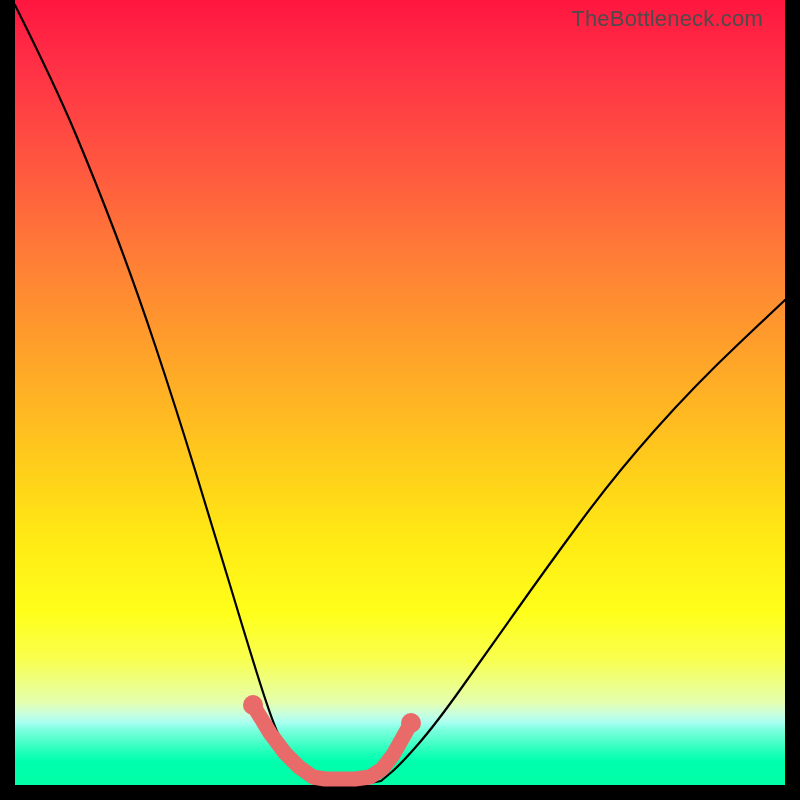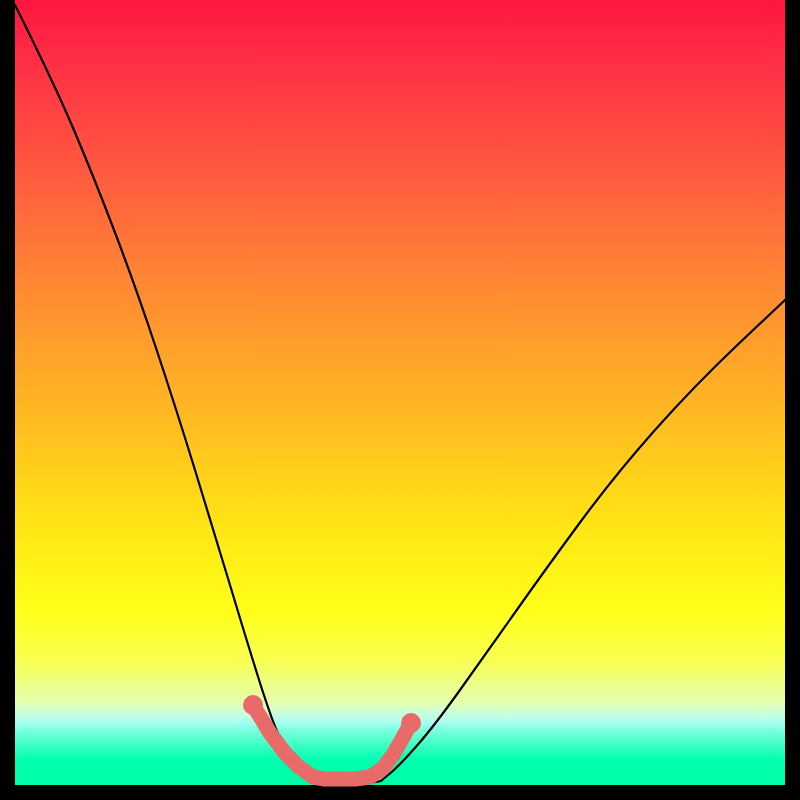--- a/index.html
+++ b/index.html
@@ -63,20 +63,21 @@
     height: 100%;
     overflow: visible;
   }
 </style>
 </head>
 <body>
 
 <div class="frame">
   <div class="plot-area">
 
+    <div class="watermark">TheBottleneck.com</div>
 
     <svg class="curves" viewBox="0 0 770 785" preserveAspectRatio="none">
       <path id="curve-path" fill="none" stroke="#000" stroke-width="2.2" stroke-linejoin="round" stroke-linecap="round" d="M 0 5 Q 40 85 60 132.5 Q 80 180 100 232.5 Q 120 285 140 345 Q 160 405 180 470 Q 200 535 215 585 Q 230 635 242.5 675 Q 255 715 262.5 732.5 Q 270 750 276 760 Q 282 770 287 774.5 Q 292 779 296 780.5 Q 300 782 300 782 Q 300 782 305 783 Q 310 784 325 784 Q 340 784 347.5 783.5 Q 355 783 360.5 782 Q 366 781 366 781 Q 366 781 375.5 773 Q 385 765 402.5 745 Q 420 725 445 690 Q 470 655 500 612.5 Q 530 570 565 522.5 Q 600 475 640 430 Q 680 385 725 342.5 T 770 300"></path>
       <g id="highlight-group">
           <polyline points="238,705 255,733 270,753 284,767 298,777 310,779 340,779 355,777 367,769 378,755 396,723" fill="none" stroke="#e86a69" stroke-width="15" stroke-linecap="round" stroke-linejoin="round"></polyline>
           <circle cx="238" cy="705" r="10" fill="#e86a69"></circle>
           <circle cx="396" cy="723" r="10" fill="#e86a69"></circle>
         </g>
     </svg>
 

